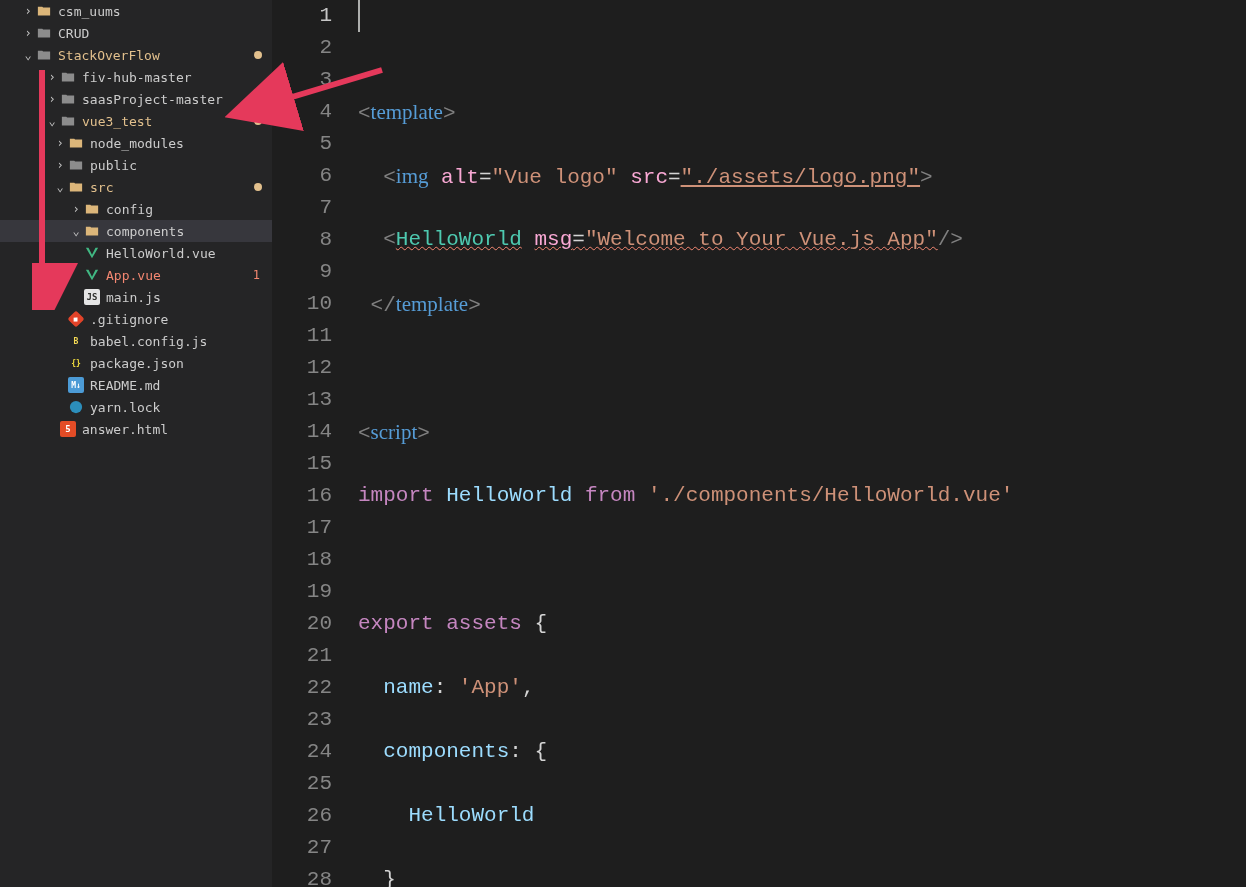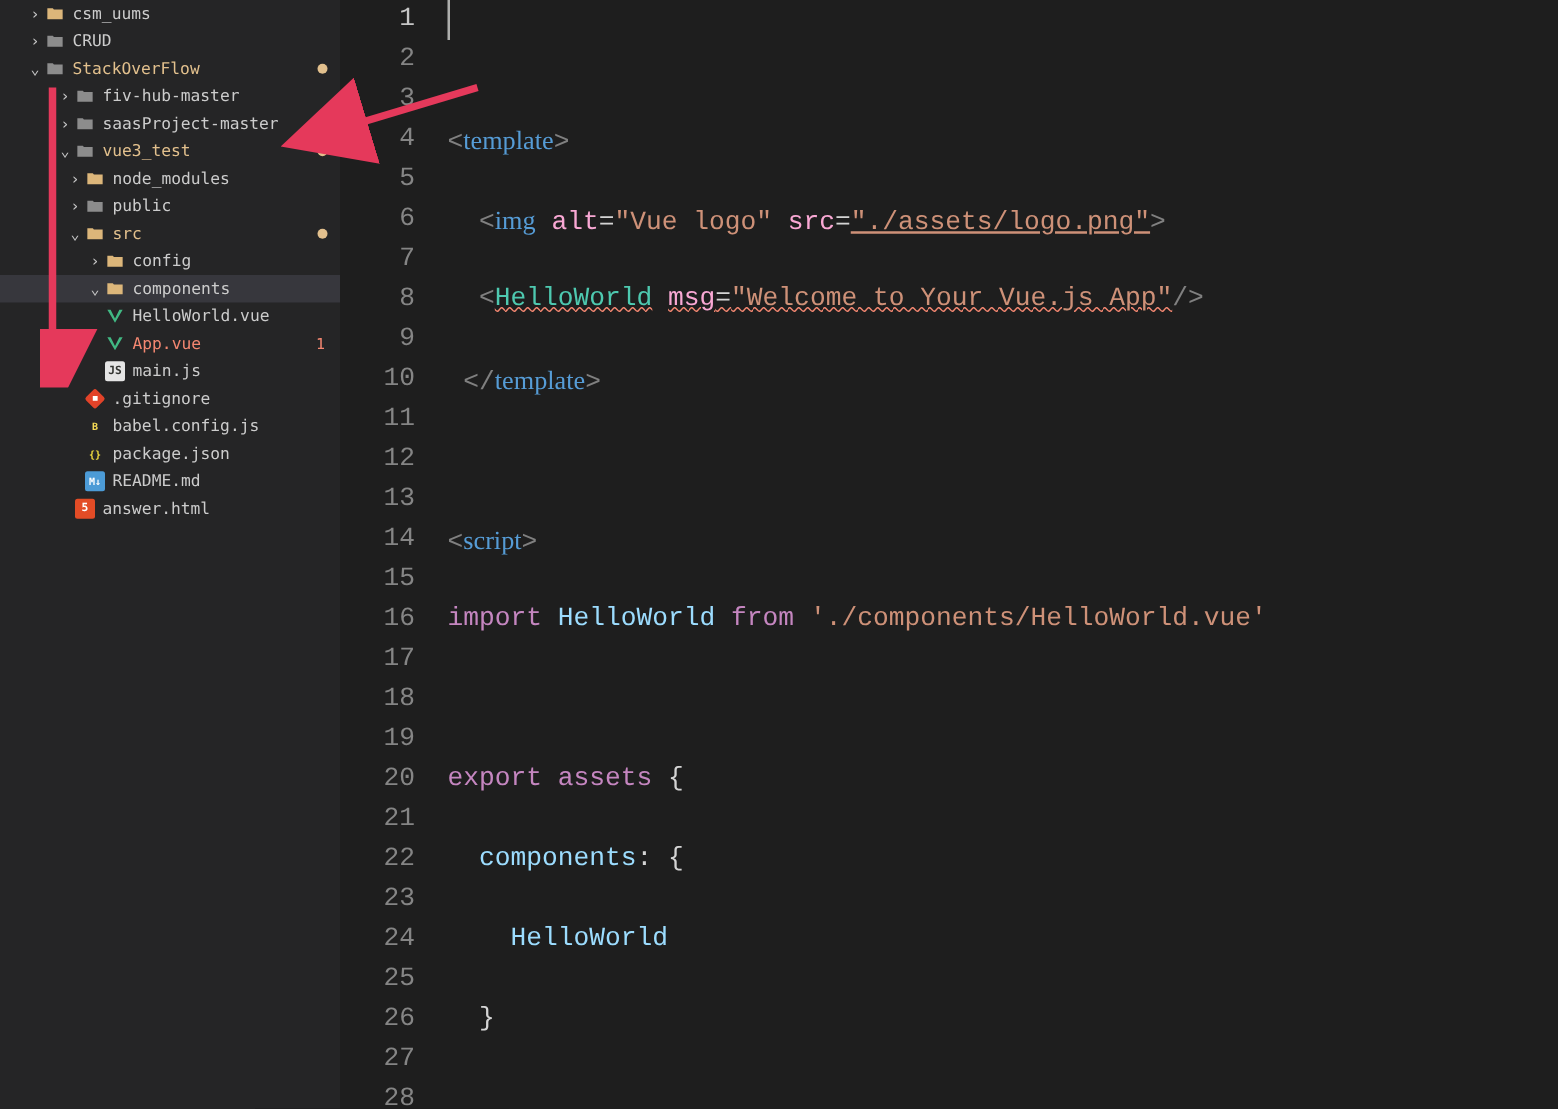--- a/index.html
+++ b/index.html
@@ -257,20 +257,29 @@
       </div>
       <div class="tree-row indent-3">
         <span class="chevron"></span>
         <span class="icon json">{}</span>
         <span class="label">package.json</span>
       </div>
       <div class="tree-row indent-3">
         <span class="chevron"></span>
         <span class="icon md">M↓</span>
         <span class="label">README.md</span>
+      </div>
+      <div class="tree-row indent-3">
+        <span class="chevron"></span>
+        <span class="icon yarn">
+          <svg width="14" height="14" viewBox="0 0 16 16">
+            <path fill="#2c8ebb" d="M8 1a7 7 0 100 14A7 7 0 008 1z"></path>
+          </svg>
+        </span>
+        <span class="label">yarn.lock</span>
       </div>
       <div class="tree-row indent-2">
         <span class="chevron"></span>
         <span class="icon html">5</span>
         <span class="label">answer.html</span>
       </div>
     </div>
 </div>
 
 <div class="editor">
@@ -309,20 +318,21 @@
 <div class="line"></div>
 <div class="line"><span class="tk-tag">&lt;</span><span class="tk-tagname">template</span><span class="tk-tag">&gt;</span></div>
 <div class="line">  <span class="tk-tag">&lt;</span><span class="tk-tagname">img</span> <span class="tk-attr">alt</span><span class="tk-white">=</span><span class="tk-string">"Vue logo"</span> <span class="tk-attr">src</span><span class="tk-white">=</span><span class="tk-url">"./assets/logo.png"</span><span class="tk-tag">&gt;</span></div>
 <div class="line">  <span class="tk-tag">&lt;</span><span class="tk-comp squiggly">HelloWorld</span> <span class="tk-attr squiggly">msg</span><span class="tk-white squiggly">=</span><span class="tk-string squiggly">"Welcome to Your Vue.js App"</span><span class="tk-tag">/&gt;</span></div>
 <div class="line"> <span class="tk-tag">&lt;/</span><span class="tk-tagname">template</span><span class="tk-tag">&gt;</span></div>
 <div class="line"></div>
 <div class="line"><span class="tk-tag">&lt;</span><span class="tk-tagname">script</span><span class="tk-tag">&gt;</span></div>
 <div class="line"><span class="tk-kw">import</span> <span class="tk-var">HelloWorld</span> <span class="tk-kw">from</span> <span class="tk-string">'./components/HelloWorld.vue'</span></div>
 <div class="line"></div>
 <div class="line"><span class="tk-kw">export</span> <span class="tk-kw">assets</span> <span class="tk-punc">{</span></div>
+<div class="line">  <span class="tk-prop">name</span><span class="tk-white">:</span> <span class="tk-string">'App'</span><span class="tk-white">,</span></div>
 <div class="line">  <span class="tk-prop">components</span><span class="tk-white">:</span> <span class="tk-punc">{</span></div>
 <div class="line">    <span class="tk-var">HelloWorld</span></div>
 <div class="line">  <span class="tk-punc">}</span></div>
 
 
 
 
 
 
 

